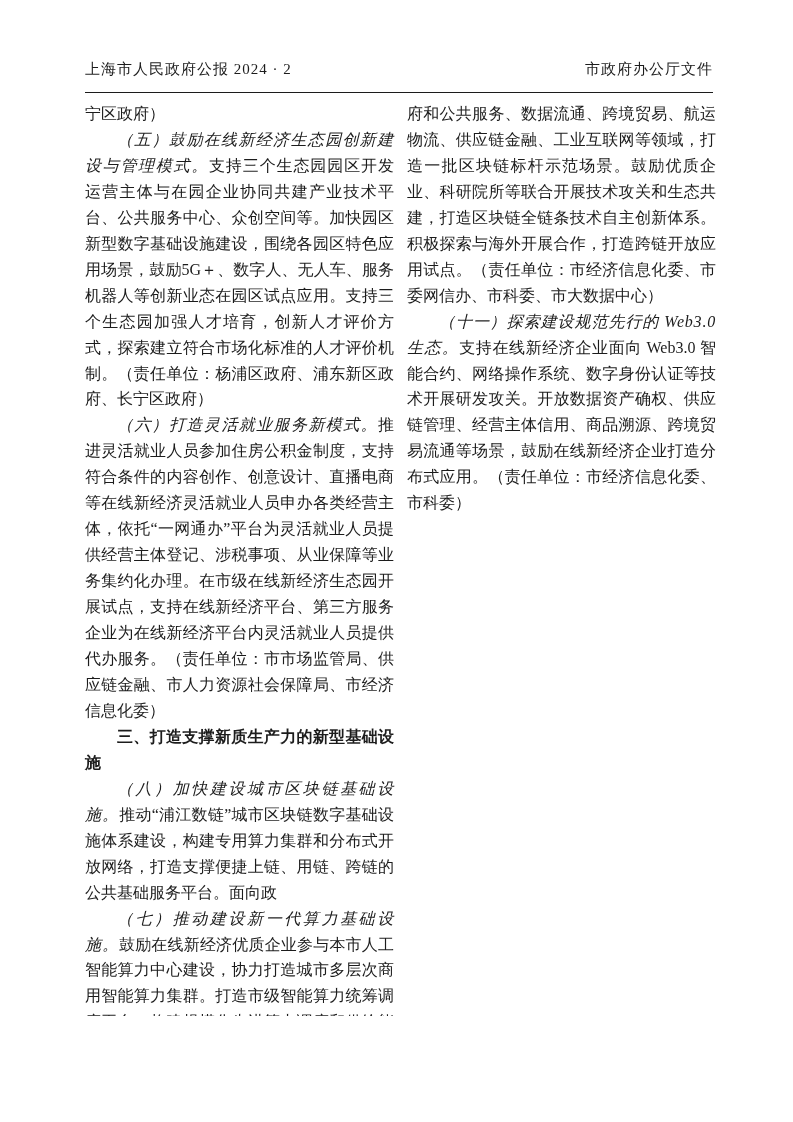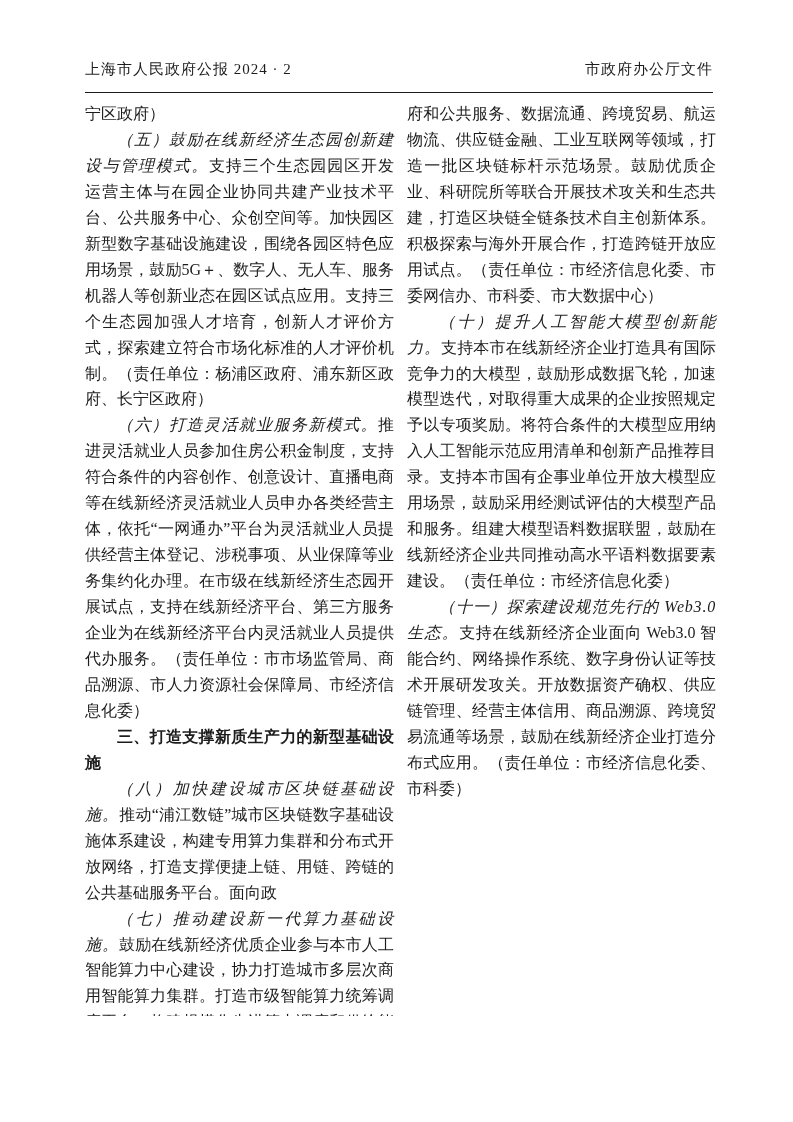--- a/index.html
+++ b/index.html
@@ -67,29 +67,28 @@
   <div class="header">
     <span>上海市人民政府公报 2024 · 2</span>
     <span>市政府办公厅文件</span>
   </div>
 
   <div class="columns">
 
     <div class="col">
       <p class="cont">宁区政府）</p>
       <p><span class="lead">（五）鼓励在线新经济生态园创新建设与管理模式。</span><span>支持三个生态园园区开发运营主体与在园企业协同共建产业技术平台、公共服务中心、众创空间等。加快园区新型数字基础设施建设，围绕各园区特色应用场景，鼓励5G＋、数字人、无人车、服务机器人等创新业态在园区试点应用。支持三个生态园加强人才培育，创新人才评价方式，探索建立符合市场化标准的人才评价机制。（责任单位：杨浦区政府、浦东新区政府、长宁区政府）</span></p>
-      <p><span class="lead">（六）打造灵活就业服务新模式。</span><span>推进灵活就业人员参加住房公积金制度，支持符合条件的内容创作、创意设计、直播电商等在线新经济灵活就业人员申办各类经营主体，依托“一网通办”平台为灵活就业人员提供经营主体登记、涉税事项、从业保障等业务集约化办理。在市级在线新经济生态园开展试点，支持在线新经济平台、第三方服务企业为在线新经济平台内灵活就业人员提供代办服务。（责任单位：市市场监管局、商品溯源、市人力资源社会保障局、市经济信息化委）</span></p>
+      <p><span class="lead">（六）打造灵活就业服务新模式。</span><span>推进灵活就业人员参加住房公积金制度，支持符合条件的内容创作、创意设计、直播电商等在线新经济灵活就业人员申办各类经营主体，依托“一网通办”平台为灵活就业人员提供经营主体登记、涉税事项、从业保障等业务集约化办理。在市级在线新经济生态园开展试点，支持在线新经济平台、第三方服务企业为在线新经济平台内灵活就业人员提供代办服务。（责任单位：市市场监管局、供应链金融、市人力资源社会保障局、市经济信息化委）</span></p>
       <p class="section-heading">三、打造支撑新质生产力的新型基础设施</p>
       <p><span class="lead">（八）加快建设城市区块链基础设施。</span><span>推动“浦江数链”城市区块链数字基础设施体系建设，构建专用算力集群和分布式开放网络，打造支撑便捷上链、用链、跨链的公共基础服务平台。面向政</span></p>
       <p><span class="lead">（七）推动建设新一代算力基础设施。</span><span>鼓励在线新经济优质企业参与本市人工智能算力中心建设，协力打造城市多层次商用智能算力集群。打造市级智能算力统筹调度平台，构建规模化先进算力调度和供给能力，支持完成智能算力部署的在线新经济企业纳入统筹。支持打造智能芯片软硬件适配体系，降低企业适配成本。（责任单位：市经济信息化委）</span></p>
     </div>
 
     <div class="col">
       <p class="cont">府和公共服务、数据流通、跨境贸易、航运物流、供应链金融、工业互联网等领域，打造一批区块链标杆示范场景。鼓励优质企业、科研院所等联合开展技术攻关和生态共建，打造区块链全链条技术自主创新体系。积极探索与海外开展合作，打造跨链开放应用试点。（责任单位：市经济信息化委、市委网信办、市科委、市大数据中心）</p>
-      <p><span class="lead">（十）提升人工智能大模型创新能力。</span><span>支持本市在线新经济企业打造具有国际竞争力的大模型，鼓励形成数据飞轮，加速模型迭代，对取得重大成果的企业按照规定予以专项奖励。将符合条件的大模型应用纳入人工智能示范应用清单和创新产品推荐目录。支持本市国有企事业单位开放大模型应用场景，鼓励采用经测试评估的大模型产品和服务。组建大模型语料数据联盟，鼓励在线新经济企业共同推动高水平语料数据要素建设。（责任单位：市经济信息化委）</span></p>
       <p><span class="lead">（十一）探索建设规范先行的 Web3.0 生态。</span><span>支持在线新经济企业面向 Web3.0 智能合约、网络操作系统、数字身份认证等技术开展研发攻关。开放数据资产确权、供应链管理、经营主体信用、商品溯源、跨境贸易流通等场景，鼓励在线新经济企业打造分布式应用。（责任单位：市经济信息化委、市科委）</span></p>
     </div>
 
   </div>
 
   <div class="footer">— 47 —</div>
 
 </div>
 
 </body></html>

